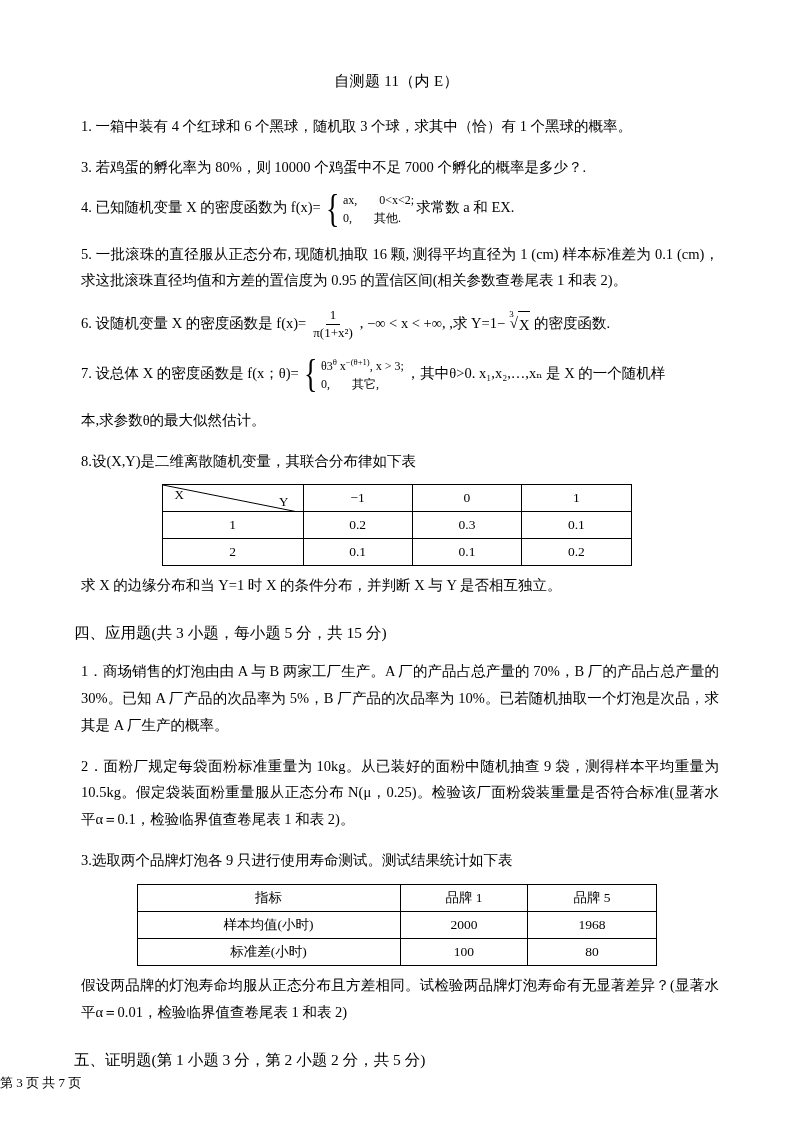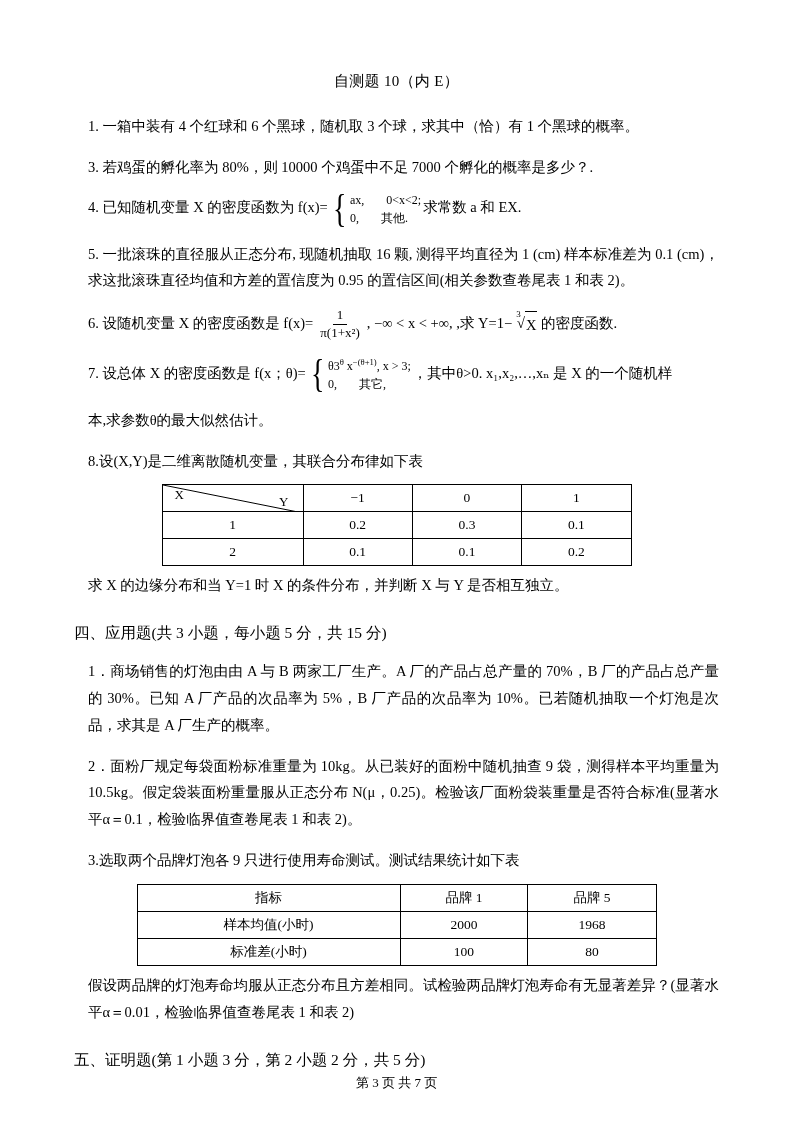--- a/index.html
+++ b/index.html
@@ -23,21 +23,21 @@
   }
   .doc-title {
     text-align: center;
     font-size: 15px;
     margin: 16px 0 22px 0;
     letter-spacing: 0.3px;
   }
   .q {
     font-size: 14.5px;
     line-height: 1.85;
-    margin: 0 0 14px 14px;
+    margin: 0 0 14px 7px;
     text-align: justify;
   }
   .q-tight {
     margin-bottom: 10px;
     font-family: Liberation Serif, serif;
   }
   
   .piece {
     display: inline-flex;
     align-items: center;
@@ -149,30 +149,30 @@
   .sec-head {
     font-size: 15.5px;
     font-weight: normal;
     margin: 24px 0 14px 0;
   }
   .footer {
     position: absolute;
     left: 0;
     right: 0;
     bottom: 30px;
-    text-align: center;
+    text-align: left;
     font-size: 13px;
   }
 </style>
 </head>
 <body>
 
 <div class="page">
 
-  <div class="doc-title">自测题 10（内 E）</div>
+  <div class="doc-title">自测题 11（内 E）</div>
 
   <p class="q">1. 一箱中装有 4 个红球和 6 个黑球，随机取 3 个球，求其中（恰）有 1 个黑球的概率。</p>
 
 
   <p class="q q-tight">3. 若鸡蛋的孵化率为 80%，则 10000 个鸡蛋中不足 7000 个孵化的概率是多少？.</p>
 
   <p class="q">
     <span>4. 已知随机变量 X 的密度函数为 f(x)=</span><span class="piece">
         <span class="brace">{</span>
         <span class="cases"><span class="row"><span>ax,</span><span class="c2">0&lt;x&lt;2;</span></span><br><span class="row"><span>0,</span><span class="c2">其他.</span></span></span>

